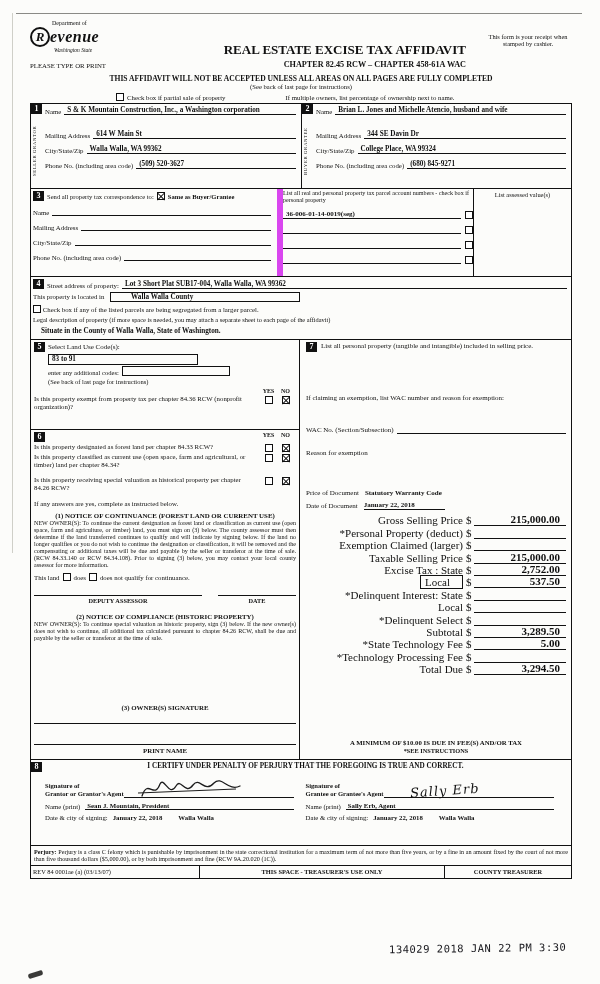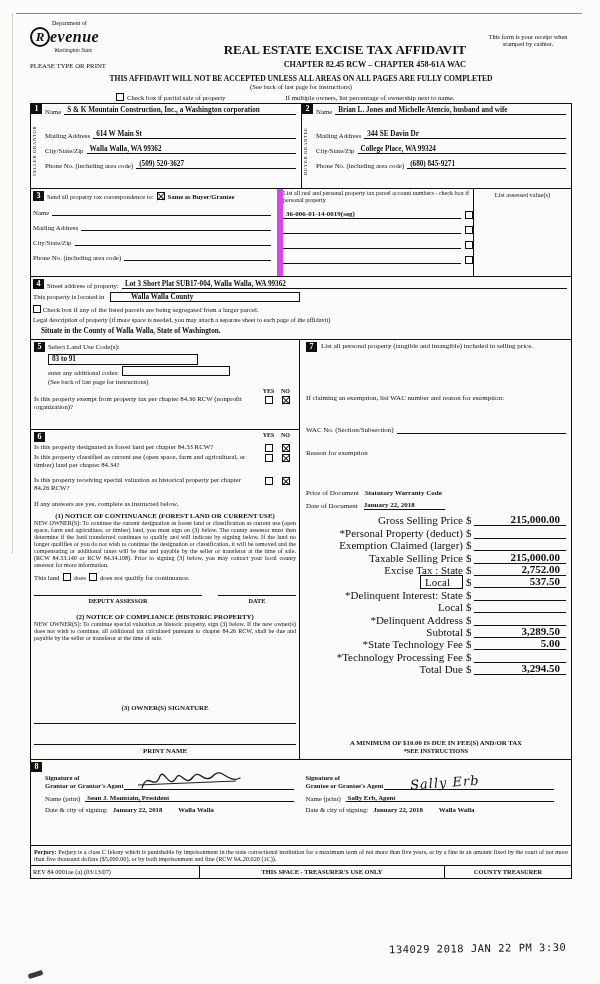--- a/index.html
+++ b/index.html
@@ -408,21 +408,21 @@
               <span class="mlabel">*Delinquent Interest: State</span>
               <span class="mdollar">$</span>
               <span class="mvalue"></span>
             </div>
           <div class="mrow">
               <span class="mlabel">Local</span>
               <span class="mdollar">$</span>
               <span class="mvalue"></span>
             </div>
           <div class="mrow">
-              <span class="mlabel">*Delinquent Address</span>
+              <span class="mlabel">*Delinquent Select</span>
               <span class="mdollar">$</span>
               <span class="mvalue"></span>
             </div>
           <div class="mrow">
               <span class="mlabel">Subtotal</span>
               <span class="mdollar">$</span>
               <span class="mvalue">3,289.50</span>
             </div>
           <div class="mrow">
               <span class="mlabel">*State Technology Fee</span>
@@ -442,20 +442,21 @@
         </div>
         <div class="minwrap">
           <div class="minimum">A MINIMUM OF $10.00 IS DUE IN FEE(S) AND/OR TAX</div>
           <div class="seeinstr">*SEE INSTRUCTIONS</div>
         </div>
       </div>
     </div>
 
     <div class="sec8">
       <span class="badge">8</span>
+      <div class="certify">I CERTIFY UNDER PENALTY OF PERJURY THAT THE FOREGOING IS TRUE AND CORRECT.</div>
       <div class="sigcols">
         <div class="sigcol">
           <div class="sigrow">
             <span class="siglabel">
               <span style="display:block;">Signature of</span>
               <span style="display:block;">Grantor or Grantor's Agent</span>
             </span>
             <span class="sigarea">
               <svg class="scrawl" width="110" height="30" viewBox="0 0 110 30">
                 <path d="M6 22 C 12 4, 18 26, 24 10 C 28 2, 33 24, 40 12 C 45 3, 49 22, 57 11 C 64 2, 68 20, 78 9 C 86 1, 92 18, 104 12" stroke="#1c1c1c" stroke-width="1.3" fill="none" stroke-linecap="round"></path>

